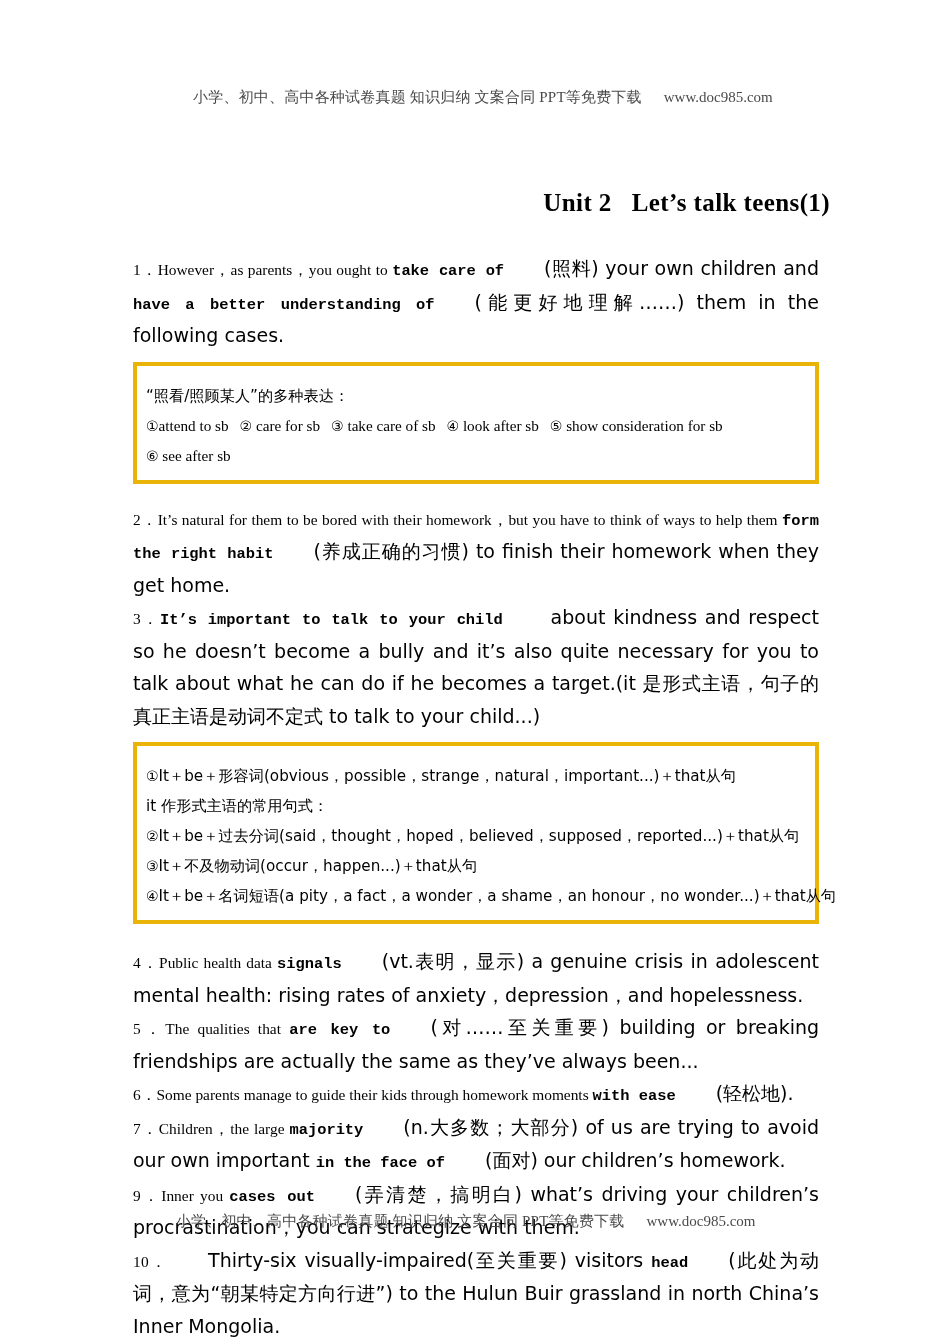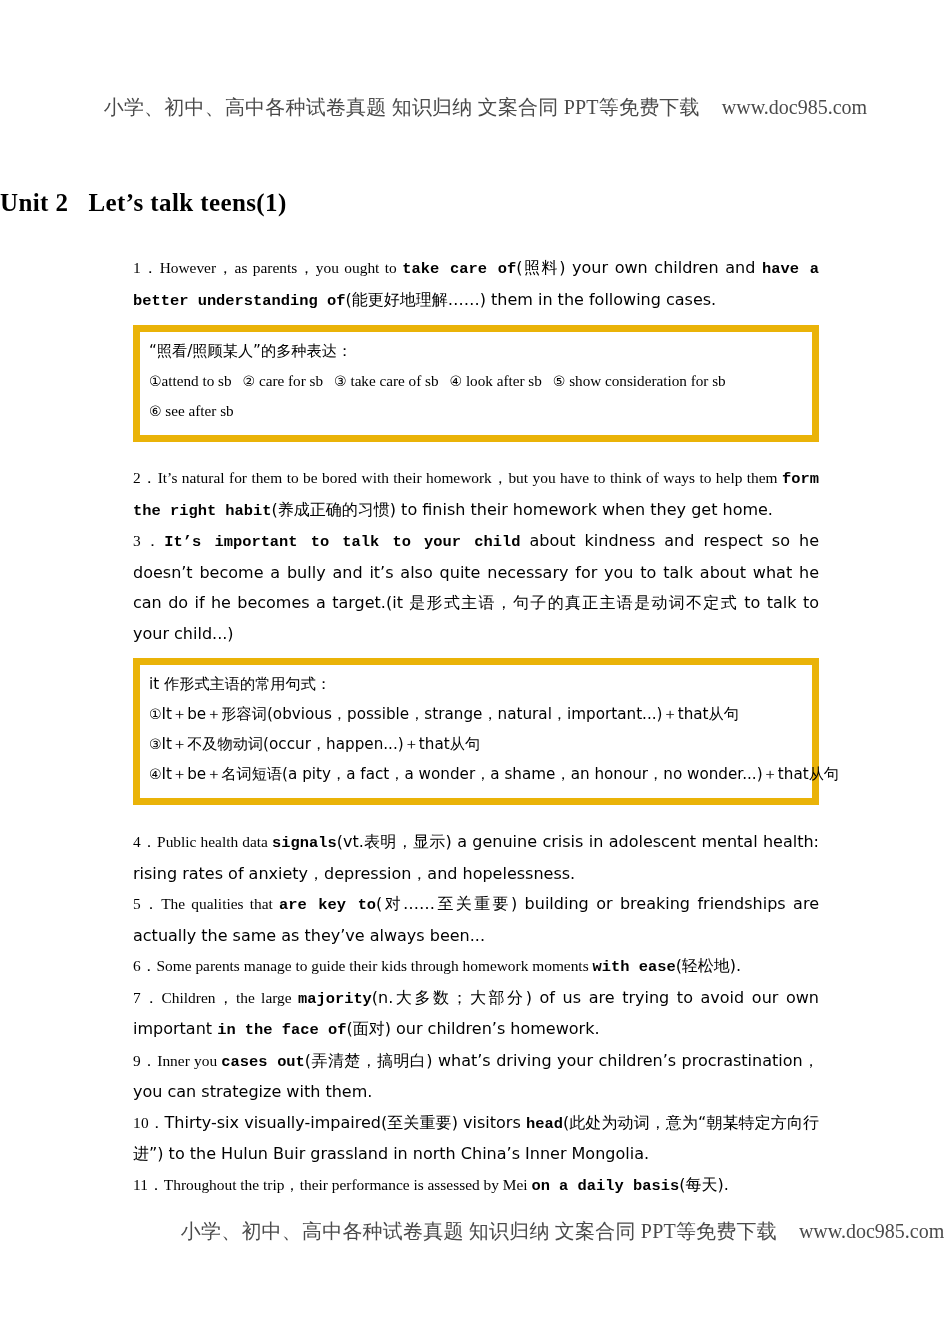--- a/index.html
+++ b/index.html
@@ -25,42 +25,42 @@
     overflow: hidden;
   }
 
   
   .promo {
     position: absolute;
     left: 0;
     width: 950px;
     text-align: center;
     font-family: "Liberation Serif", "DejaVu Serif", serif;
-    font-size: 20px;
+    font-size: 15px;
     color: #4a4a4a;
     letter-spacing: 0.2px;
     white-space: pre;
   }
   .promo-top { top: 71px; }
   .promo-bottom {
     top: 1195px;
     text-align: left;
     padding-left: 160px;
     width: 790px;
   }
   .promo .url { letter-spacing: 0; }
   .promo .gap { display: inline-block; width: 22px; }
 
   
   .doc-title {
     position: absolute;
     top: 172px;
     left: 0;
     width: 830px;
-    text-align: left;
+    text-align: right;
     font-size: 25px;
     font-weight: bold;
     letter-spacing: 0.4px;
   }
   .doc-title .sp { display: inline-block; width: 20px; }
 
   
   .content {
     position: absolute;
     top: 253px;
@@ -74,29 +74,30 @@
     line-height: 30.5px;
     text-align: justify;
     text-justify: inter-word;
     text-indent: 0;
   }
 
   b, .bold { font-weight: bold; font-family: Liberation Mono, monospace; }
 
   .cn {
     font-family: "DejaVu Sans", "Liberation Sans", sans-serif;
-    font-size: 16px;
+    font-size: 19px;
+    margin-left: 40px;
   }
   .num { letter-spacing: 0.2px; }
 
   
   .box {
-    border: 7px solid #eab308;
+    border: 4px solid #eab308;
     box-sizing: border-box;
-    padding: 4px 9px 9px 9px;
+    padding: 15px 9px 9px 9px;
     margin: 9px 0 0 0;
     background: #ffffff;
   }
   .box p {
     margin: 0;
     font-size: 15.2px;
     line-height: 30px;
     white-space: nowrap;
   }
   .circ {
@@ -134,22 +135,23 @@
 
     <p class="para">
       <span class="num">2．</span><span><span>It’s natural for them to be bored with their homework，but you have to think of ways to help them </span><b>form the right habit</b><span class="cn">(养成正确的习惯) to finish their homework when they get home.</span></span>
     </p>
 
     <p class="para">
       <span class="num">3．</span><span><b>It’s important to talk to your child</b><span class="cn"> about kindness and respect so he doesn’t become a bully and it’s also quite necessary for you to talk about what he can do if he becomes a target.(it 是形式主语，句子的真正主语是动词不定式 to talk to your child...)</span></span>
     </p>
 
     <div class="box">
+      <p class="cn"><span class="circ">①</span><span>It＋be＋形容词(obvious，possible，strange，natural，important...)＋that从句</span></p>
       <p class="cn">it 作形式主语的常用句式：</p>
-      <p class="cn"><span class="circ">①</span><span>It＋be＋形容词(obvious，possible，strange，natural，important...)＋that从句</span></p>
+      <p class="cn"><span class="circ">②</span><span>It＋be＋过去分词(said，thought，hoped，believed，supposed，reported...)＋that从句</span></p>
       <p class="cn"><span class="circ">③</span><span>It＋不及物动词(occur，happen...)＋that从句</span></p>
       <p class="cn"><span class="circ">④</span><span>It＋be＋名词短语(a pity，a fact，a wonder，a shame，an honour，no wonder...)＋that从句</span></p>
     </div>
 
     <div style="height:22px"></div>
 
     <p class="para">
       <span class="num">4．</span><span><span>Public health data </span><b>signals</b><span class="cn">(vt.表明，显示) a genuine crisis in adolescent mental health: rising rates of anxiety，depression，and hopelessness.</span></span>
     </p>
 

